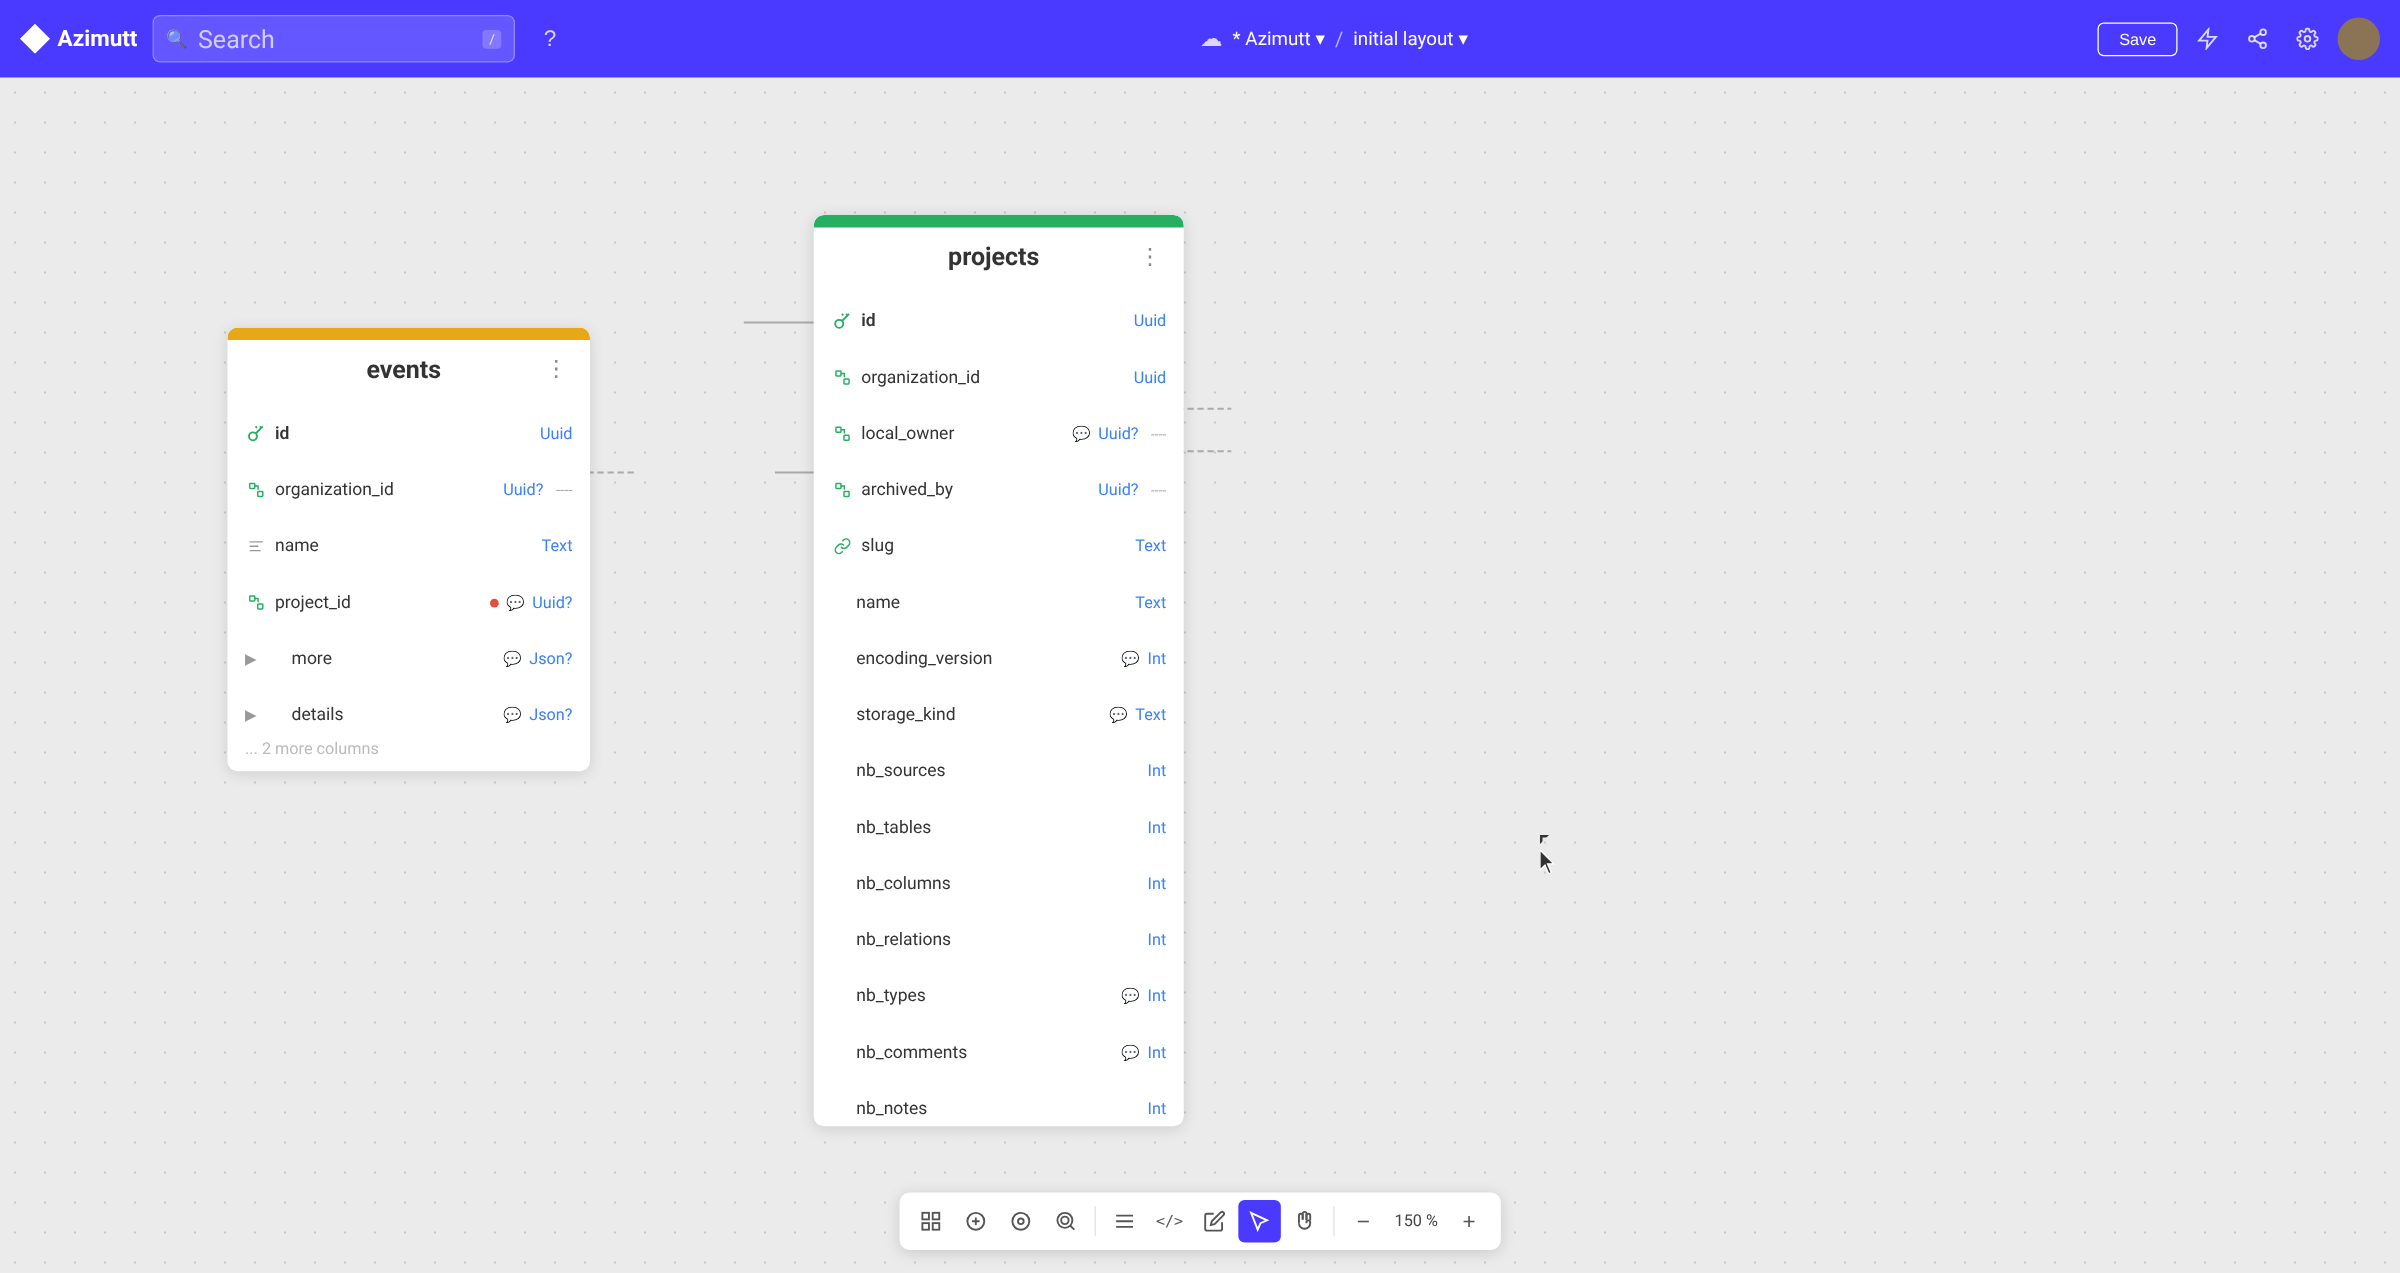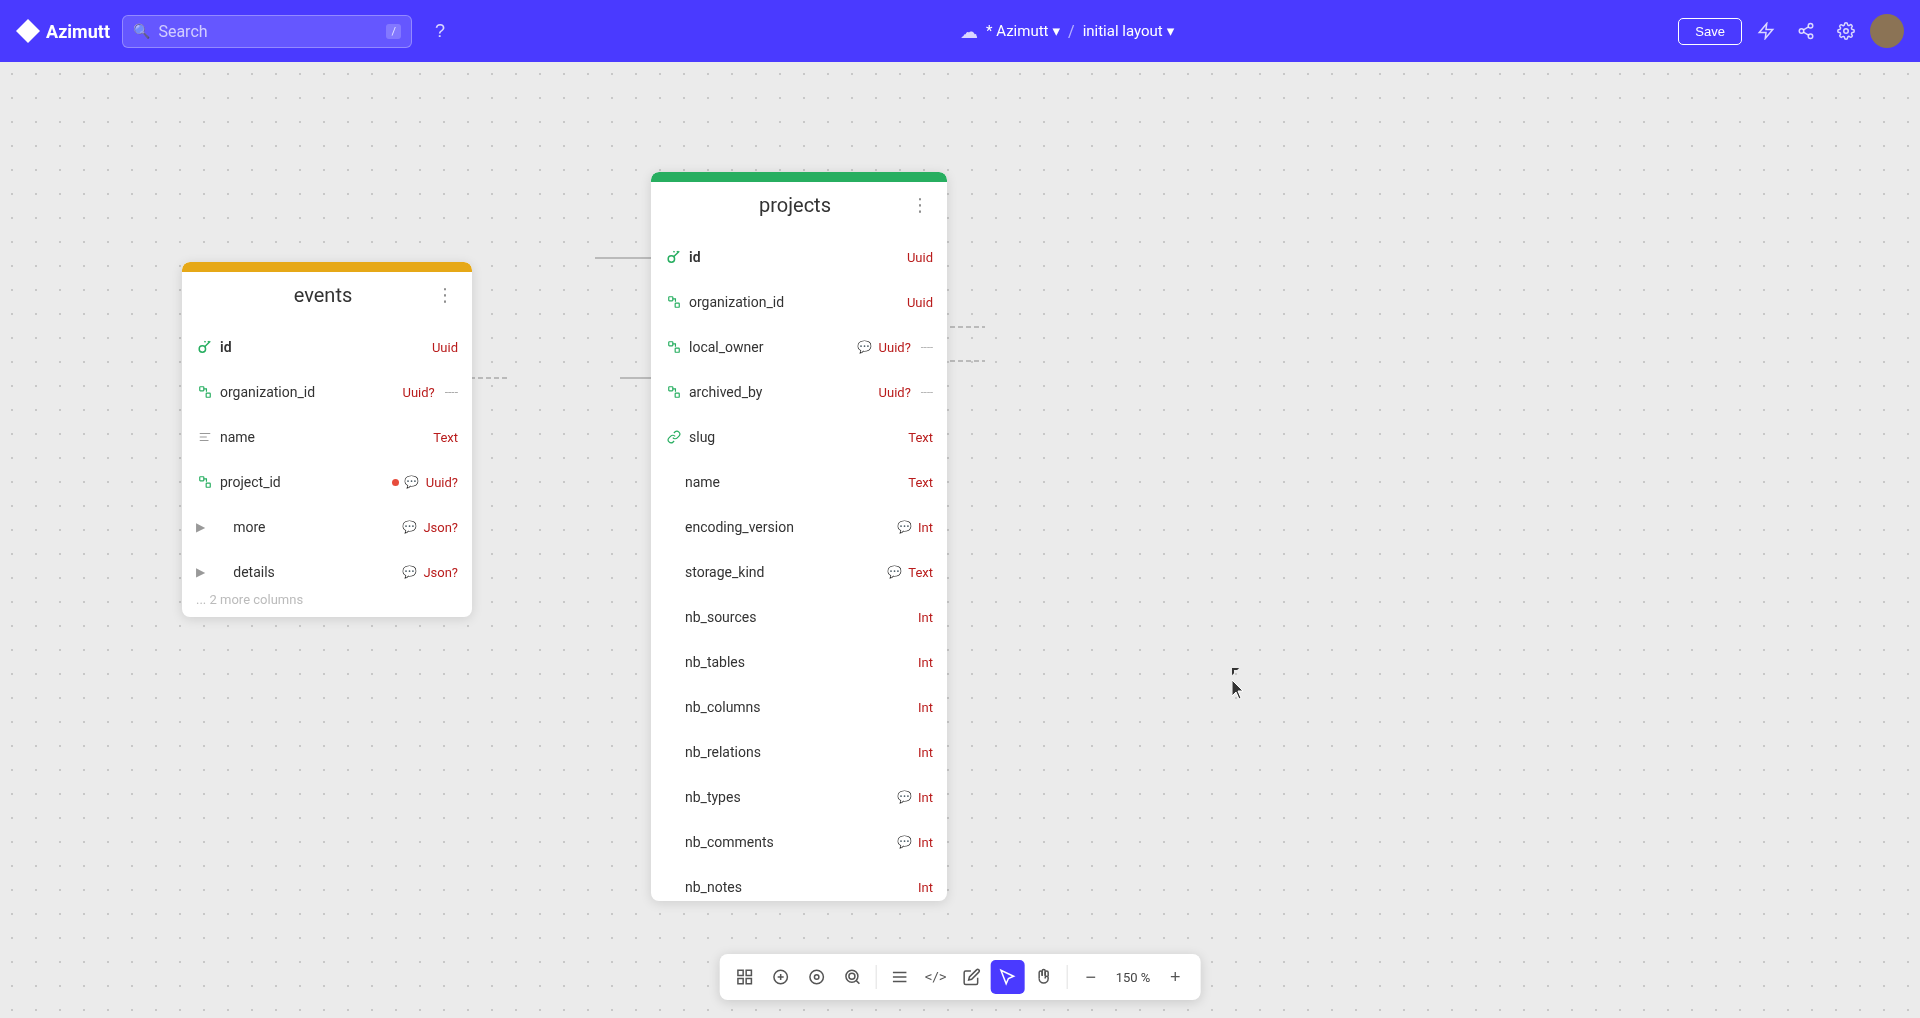--- a/index.html
+++ b/index.html
@@ -48,21 +48,21 @@
       gap: 8px;
       min-width: 290px;
       cursor: text;
     }
     #search-box .search-icon-inner {
       color: rgba(255,255,255,0.7);
       font-size: 14px;
     }
     #search-box .search-text {
       color: rgba(255,255,255,0.7);
-      font-size: 16px;
+      font-size: 20px;
       flex: 1;
     }
     #search-box .kbd {
       background: rgba(255,255,255,0.2);
       color: rgba(255,255,255,0.8);
       font-size: 11px;
       padding: 1px 5px;
       border-radius: 3px;
     }
     #center-area {
@@ -150,21 +150,21 @@
       border-radius: 8px 8px 0 0;
     }
     .table-title-row {
       display: flex;
       align-items: center;
       justify-content: space-between;
       padding: 10px 14px 8px 14px;
     }
     .table-title {
       font-size: 20px;
-      font-weight: 400;
+      font-weight: 700;
       color: #333;
       text-align: center;
       flex: 1;
     }
     .table-menu-btn {
       background: none;
       border: none;
       cursor: pointer;
       color: #888;
       font-size: 18px;
@@ -187,21 +187,21 @@
       flex-shrink: 0;
     }
     .col-name {
       flex: 1;
       font-size: 14px;
       color: #333;
     }
     .col-name.bold { font-weight: 600; }
     .col-type {
       font-size: 13px;
-      color: #b91c1c;
+      color: #3b82f6;
       margin-left: auto;
     }
     .col-comment {
       color: #bbb;
       font-size: 12px;
     }
     .expand-arrow {
       color: #999;
       font-size: 12px;
       margin-right: 2px;

